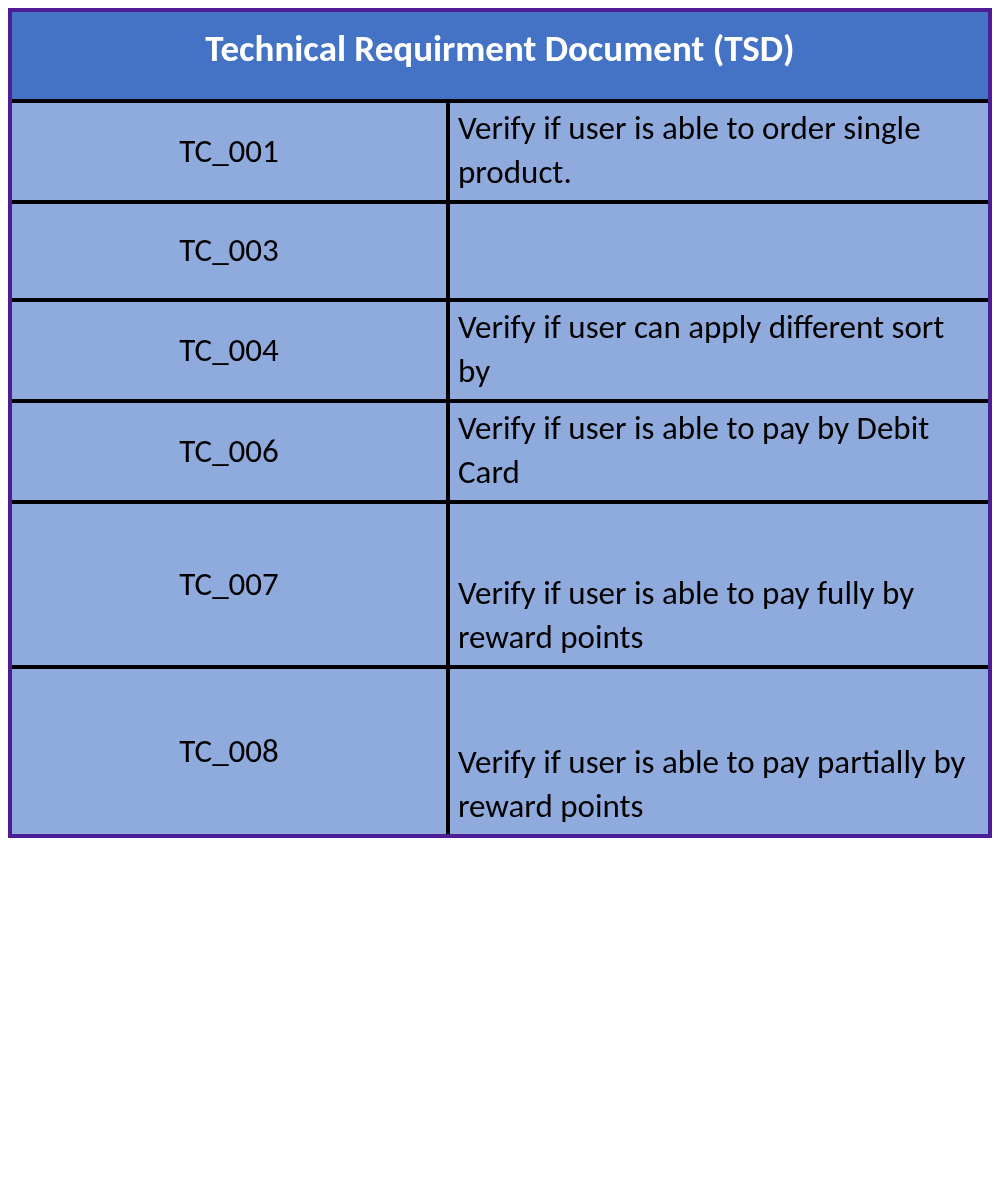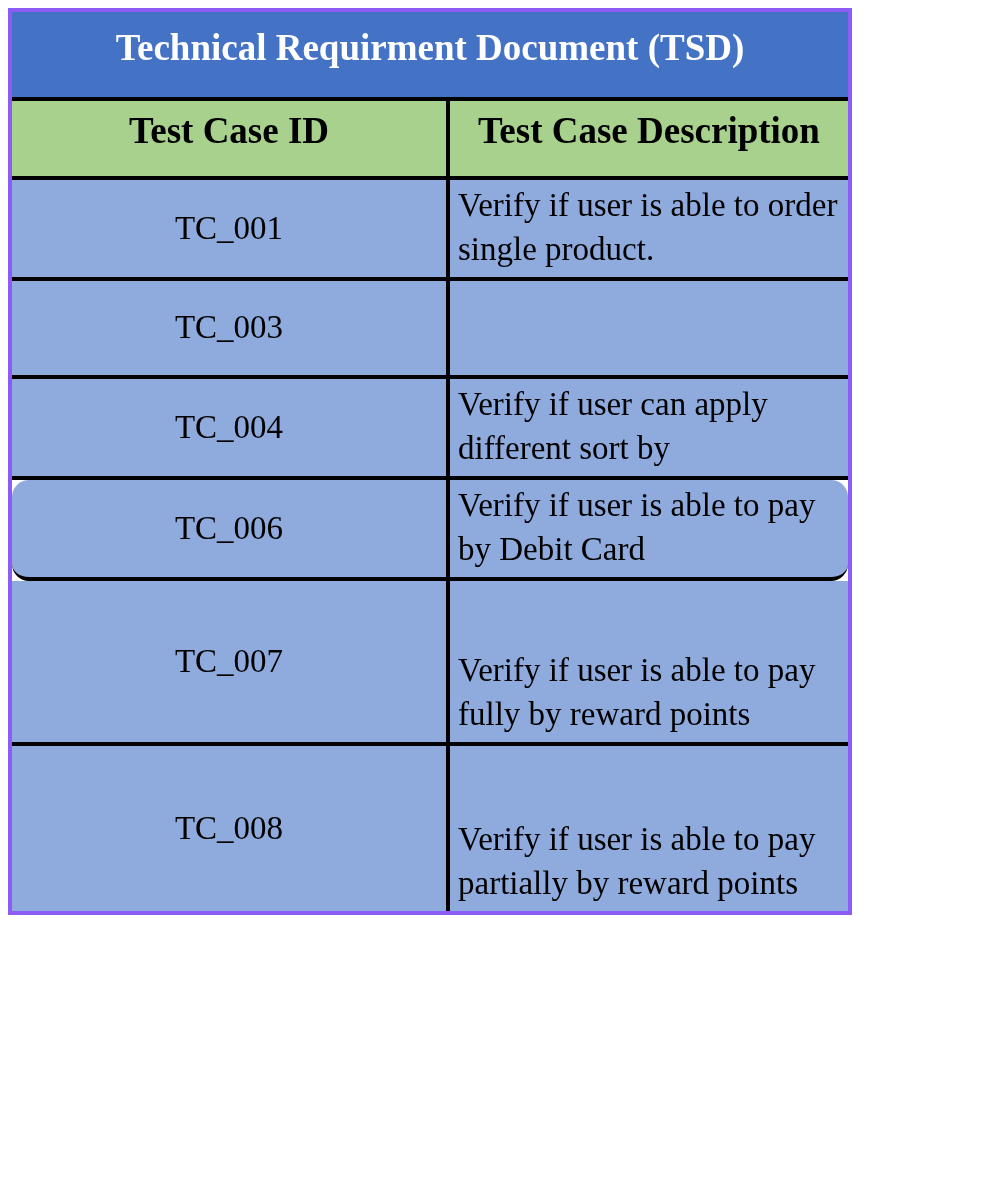--- a/index.html
+++ b/index.html
@@ -7,23 +7,22 @@
       margin: 0;
       padding: 0;
     }
     body {
       font-family: Calibri, Arial, sans-serif;
       background: #ffffff;
       padding: 8px;
       width: 1000px;
     }
     .table-wrap {
-      width: 844px;
-      border: 4px solid #8b5cf6;
-      font-family: Liberation Serif, serif;
+      width: 984px;
+      border: 4px solid #4c1d95;
     }
     .title-row {
       background: #4472c4;
       color: #ffffff;
       font-weight: 700;
       font-size: 37px;
       text-align: center;
       padding: 14px 10px 28px 10px;
       border-bottom: 4px solid #000;
     }
@@ -76,37 +75,33 @@
     }
     .cell.col-desc.short {
       align-items: flex-start;
     }
   </style>
 </head>
 <body>
 
 <div class="table-wrap">
   <div class="title-row">Technical Requirment Document (TSD)</div>
-  <div class="header-row">
-    <div class="header-cell col-id">Test Case ID</div>
-    <div class="header-cell col-desc">Test Case Description</div>
-  </div>
   <div id="rows-container">
       <div class="data-row" style="min-height: 98px;">
         <div class="cell col-id">TC_001</div>
         <div class="cell col-desc short">Verify if user is able to order single product.</div>
       </div>
       <div class="data-row" style="min-height: 98px;">
         <div class="cell col-id">TC_003</div>
       </div>
       <div class="data-row" style="min-height: 98px;">
         <div class="cell col-id">TC_004</div>
         <div class="cell col-desc short">Verify if user can apply different sort by</div>
       </div>
-      <div class="data-row" style="min-height: 98px; border-radius: 17px;">
+      <div class="data-row" style="min-height: 98px;">
         <div class="cell col-id">TC_006</div>
         <div class="cell col-desc short">Verify if user is able to pay by Debit Card</div>
       </div>
       <div class="data-row" style="min-height: 165px;">
         <div class="cell col-id">TC_007</div>
         <div class="cell col-desc">Verify if user is able to pay fully by reward points</div>
       </div>
       <div class="data-row" style="min-height: 165px;">
         <div class="cell col-id">TC_008</div>
         <div class="cell col-desc">Verify if user is able to pay partially by reward points</div>

